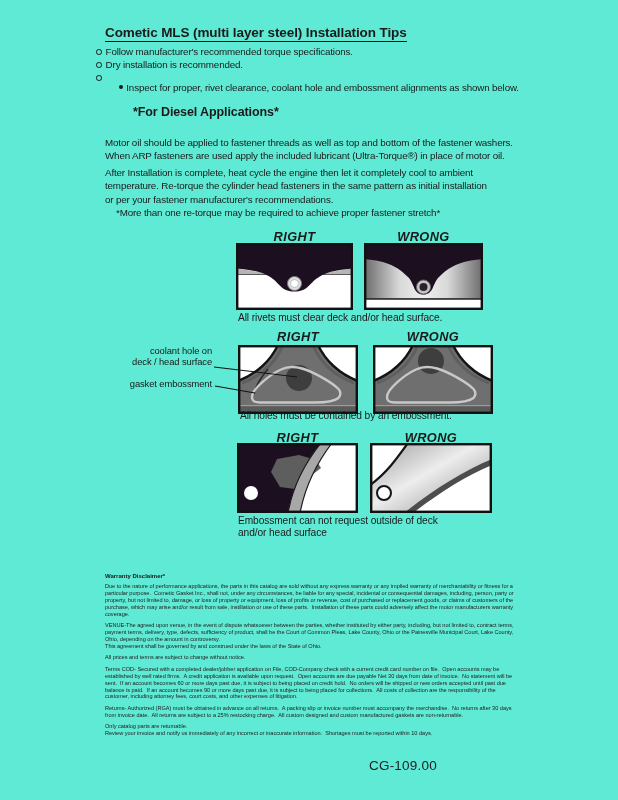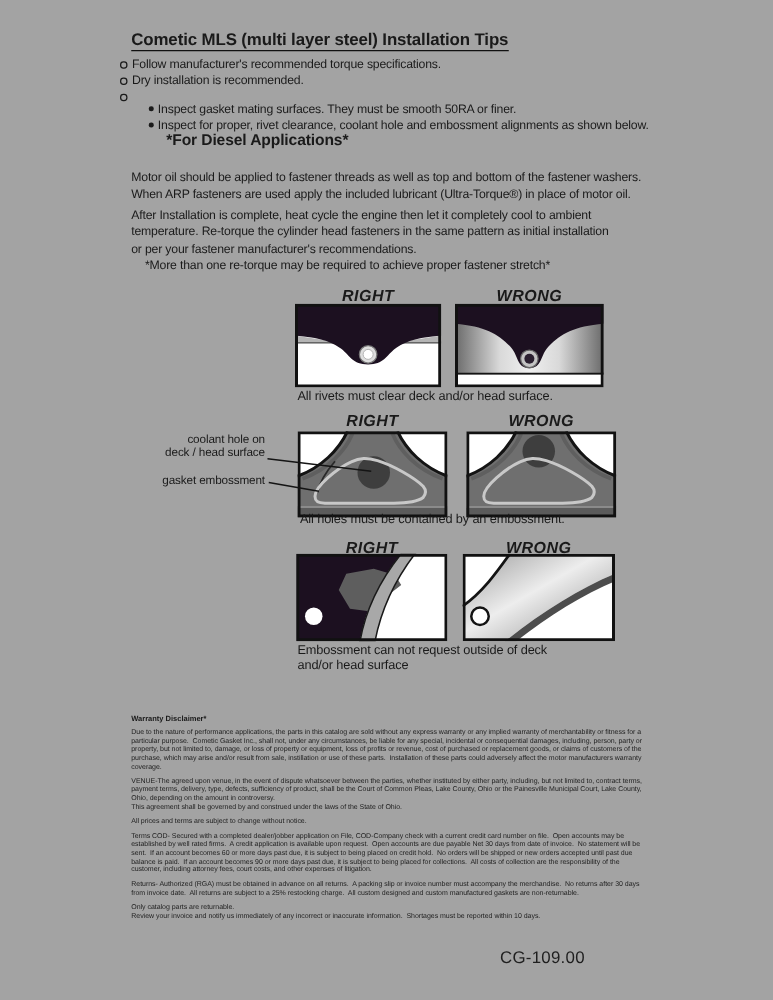--- a/index.html
+++ b/index.html
@@ -1,17 +1,17 @@
 <!DOCTYPE html>
 <html><head>
 <meta charset="utf-8">
 <style>
   html,body{margin:0;padding:0;background:#ffffff;}
   .page{
-    position:relative;width:618px;height:800px;background:#a3a3a3;overflow:hidden;
+    position:relative;width:618px;height:800px;background:#5eead4;overflow:hidden;
     font-family:"Liberation Sans","DejaVu Sans",sans-serif;color:#1a1a1a;
   }
   .abs{position:absolute;}
   .title{
     font-size:13.5px;font-weight:bold;letter-spacing:-0.1px;
     border-bottom:1.6px solid #111;padding-bottom:1px;display:inline-block;white-space:nowrap;
   }
   .intro{left:96px;top:45px;width:440px;font-size:9.8px;letter-spacing:-0.15px;}
   .li{display:flex;align-items:flex-start;line-height:13.2px;white-space:nowrap;}
   .li .mk1{flex:0 0 auto;width:3.6px;height:3.6px;border:1px solid #1a1a1a;border-radius:50%;margin:4px 4px 0 0;}
@@ -44,24 +44,20 @@
       </div>
     <div class="li">
         <span class="mk1"></span>
         <span>Dry installation is recommended.</span>
       </div>
     <div class="li">
         <span class="mk1"></span>
       </div>
     <div class="li l2">
         <span class="mk2"></span>
-        <span>Inspect gasket mating surfaces.  They must be smooth 50RA or finer.</span>
-      </div>
-    <div class="li l2">
-        <span class="mk2"></span>
         <span>Inspect for proper, rivet clearance, coolant hole and embossment alignments as shown below.</span>
       </div>
   </div>
 
   <div class="abs h2" style="left:105px;top:105px;margin-left:28px;">*For Diesel Applications*</div>
   <div class="abs body-p" style="left:105px;top:136px;">Motor oil should be applied to fastener threads as well as top and bottom of the fastener washers.
 When ARP fasteners are used apply the included lubricant (Ultra-Torque®) in place of motor oil.</div>
   <div class="abs body-p" style="left:105px;top:166px;">After Installation is complete, heat cycle the engine then let it completely cool to ambient
 temperature. Re-torque the cylinder head fasteners in the same pattern as initial installation
 or per your fastener manufacturer's recommendations.</div>
@@ -194,15 +190,15 @@
     <p>Due to the nature of performance applications, the parts in this catalog are sold without any express warranty or any implied warranty of merchantability or fitness for a particular purpose.  Cometic Gasket Inc., shall not, under any circumstances, be liable for any special, incidental or consequential damages, including, person, party or property, but not limited to, damage, or loss of property or equipment, loss of profits or revenue, cost of purchased or replacement goods, or claims of customers of the purchase, which may arise and/or result from sale, instillation or use of these parts.  Installation of these parts could adversely affect the motor manufacturers warranty coverage.</p>
     <p>VENUE-The agreed upon venue, in the event of dispute whatsoever between the parties, whether instituted by either party, including, but not limited to, contract terms, payment terms, delivery, type, defects, sufficiency of product, shall be the Court of Common Pleas, Lake County, Ohio or the Painesville Municipal Court, Lake County, Ohio, depending on the amount in controversy.
 This agreement shall be governed by and construed under the laws of the State of Ohio.</p>
     <p>All prices and terms are subject to change without notice.</p>
     <p>Terms COD- Secured with a completed dealer/jobber application on File, COD-Company check with a current credit card number on file.  Open accounts may be established by well rated firms.  A credit application is available upon request.  Open accounts are due payable Net 30 days from date of invoice.  No statement will be sent.  If an account becomes 60 or more days past due, it is subject to being placed on credit hold.  No orders will be shipped or new orders accepted until past due balance is paid.  If an account becomes 90 or more days past due, it is subject to being placed for collections.  All costs of collection are the responsibility of the customer, including attorney fees, court costs, and other expenses of litigation.</p>
     <p>Returns- Authorized (RGA) must be obtained in advance on all returns.  A packing slip or invoice number must accompany the merchandise.  No returns after 30 days from invoice date.  All returns are subject to a 25% restocking charge.  All custom designed and custom manufactured gaskets are non-returnable.</p>
     <p>Only catalog parts are returnable.
 Review your invoice and notify us immediately of any incorrect or inaccurate information.  Shortages must be reported within 10 days.</p>
   </div>
 
-  <div class="abs pagenum" style="left:400px;top:758px;">CG-109.00</div>
+  <div class="abs pagenum" style="left:369px;top:758px;">CG-109.00</div>
 
 </div>
 
 </body></html>

